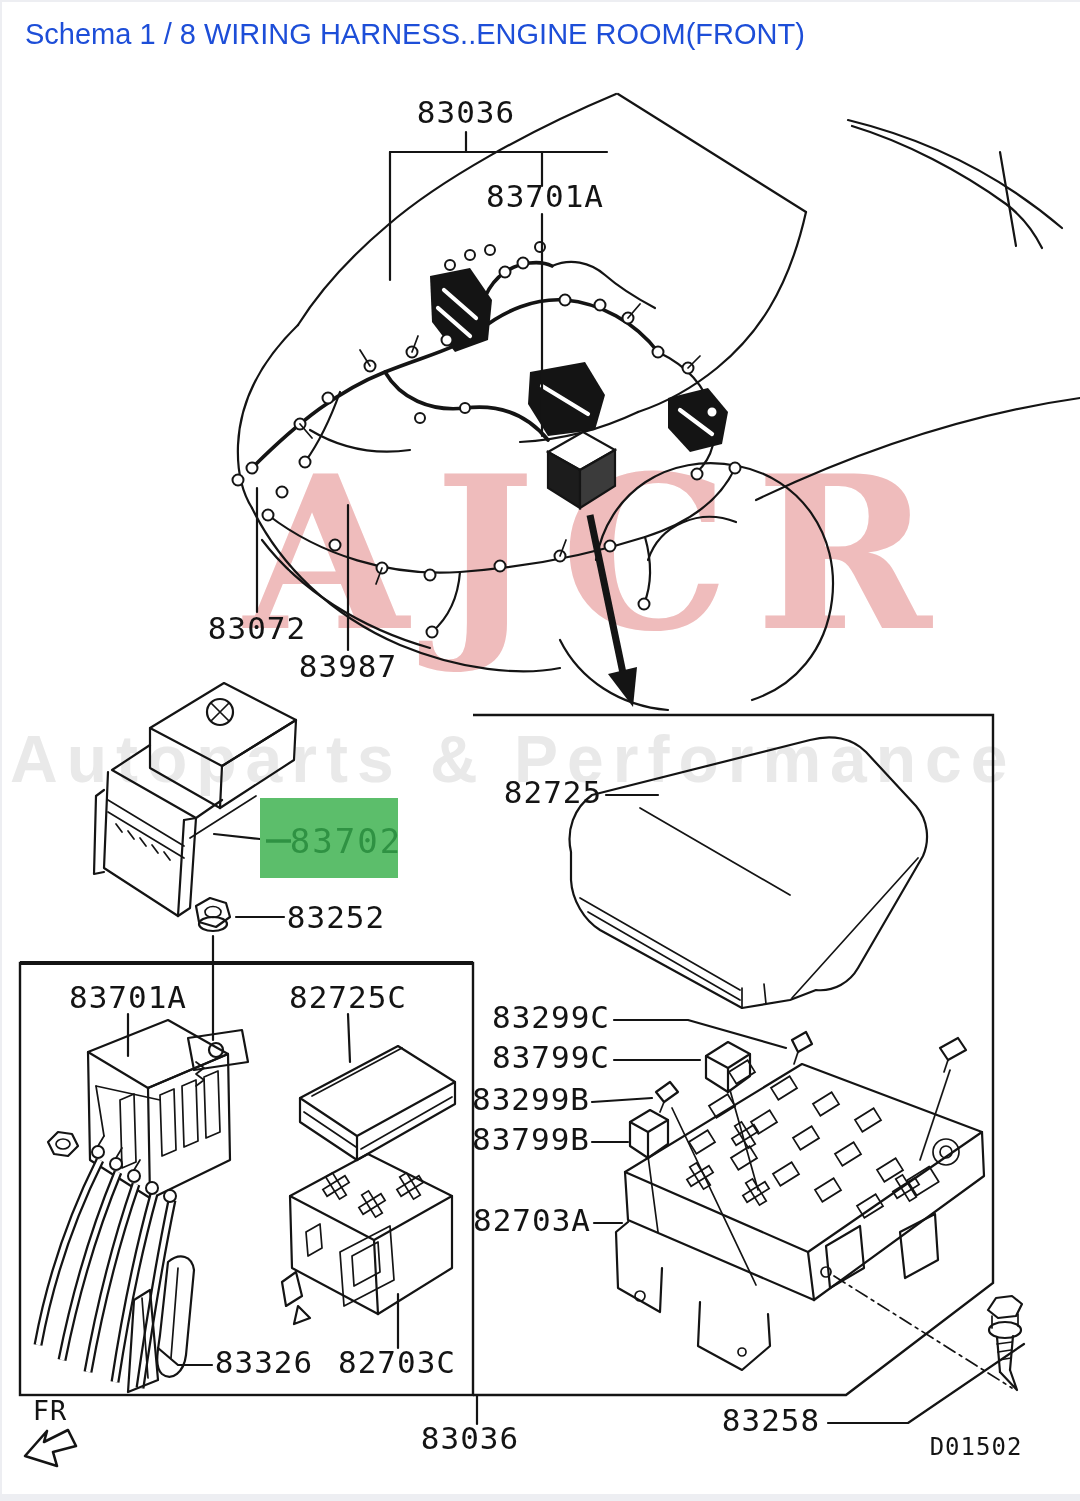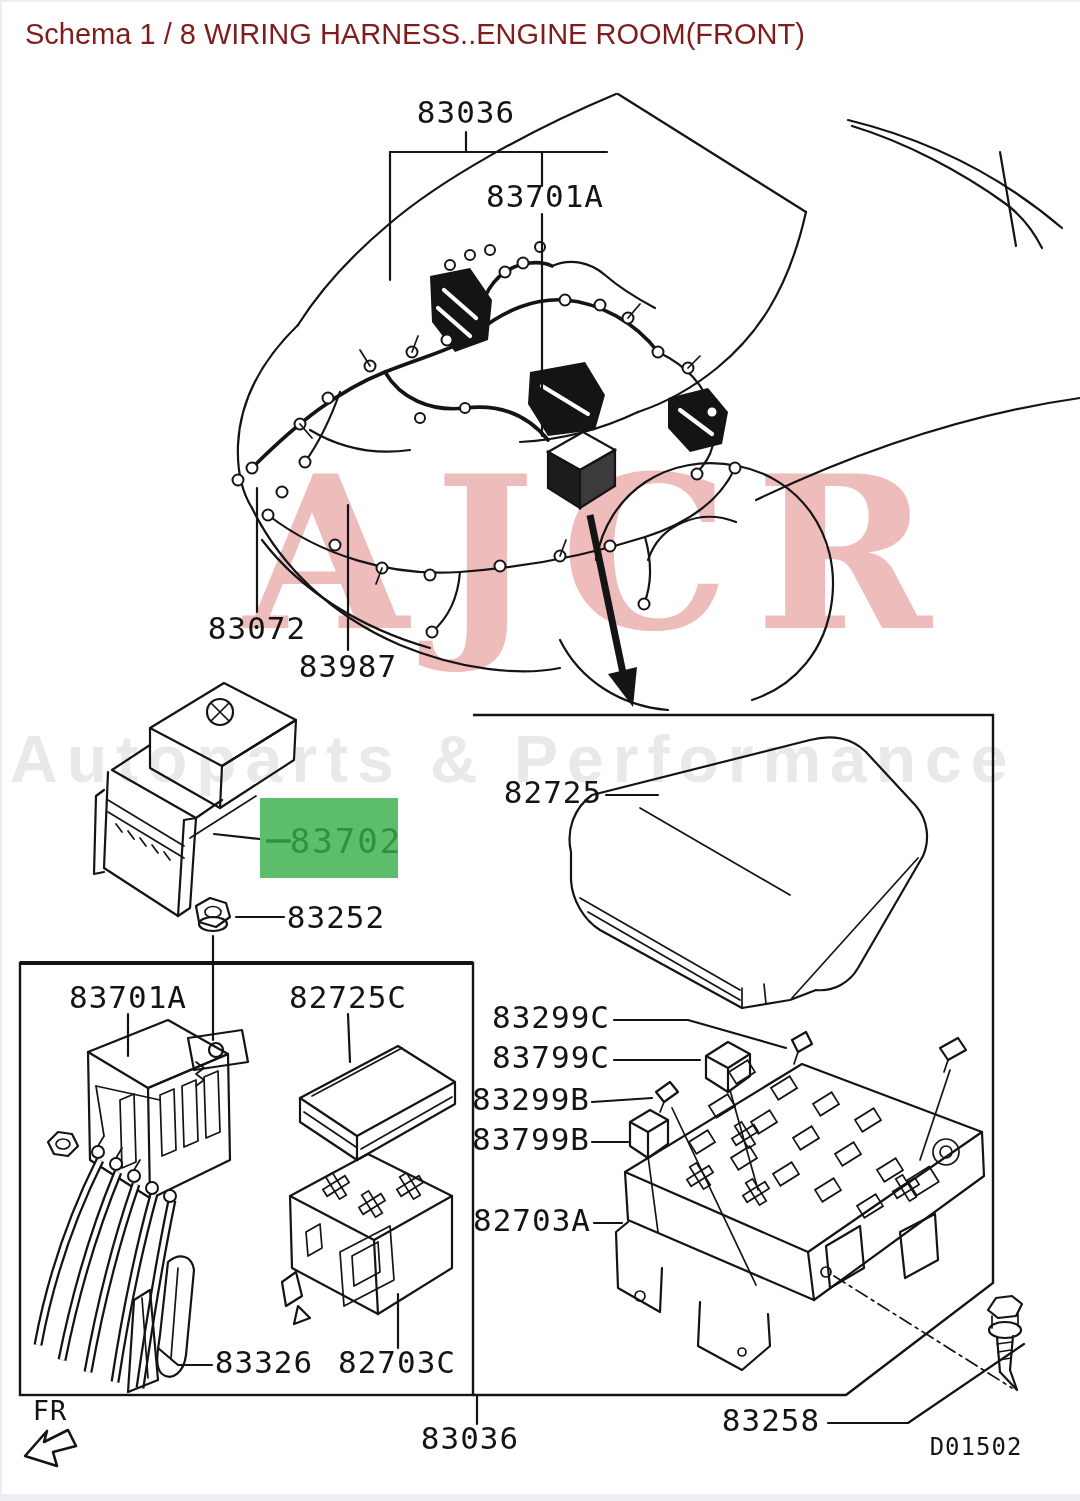--- a/index.html
+++ b/index.html
@@ -1,19 +1,19 @@
 <!DOCTYPE html>
 <html><head>
 <meta charset="utf-8">
 <style>
   html,body{margin:0;padding:0;background:#ffffff;}
   .page{position:relative;width:1080px;height:1501px;background:#ffffff;overflow:hidden;
         font-family:"Liberation Sans",sans-serif;}
   .edge{position:absolute;background:#edeef2;}
-  .title{position:absolute;left:25px;top:18px;font-size:29px;color:#7f1d1d;
+  .title{position:absolute;left:25px;top:18px;font-size:29px;color:#1d4ed8;
          font-family:"Liberation Sans",sans-serif;letter-spacing:0px;white-space:nowrap;}
   .wm-brand{position:absolute;left:244px;top:448px;font-family:"DejaVu Serif",serif;
             font-weight:bold;font-size:212px;letter-spacing:26px;color:#efbcbc;line-height:1;
             white-space:nowrap;user-select:none;}
   .wm-tag{position:absolute;left:10px;top:726px;font-family:"Liberation Sans",sans-serif;
           font-weight:bold;font-size:66px;letter-spacing:9px;color:#e9e9e9;line-height:1;
           white-space:nowrap;user-select:none;}
   svg{position:absolute;left:0;top:0;}
   .ln{stroke:#141414;fill:none;stroke-width:2.2;stroke-linecap:round;stroke-linejoin:round;}
   .thin{stroke-width:1.7;}

